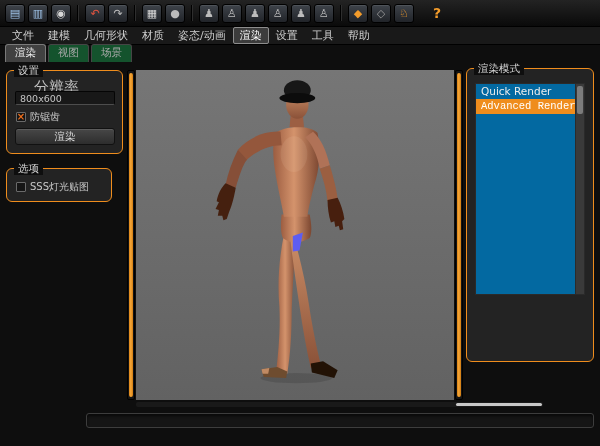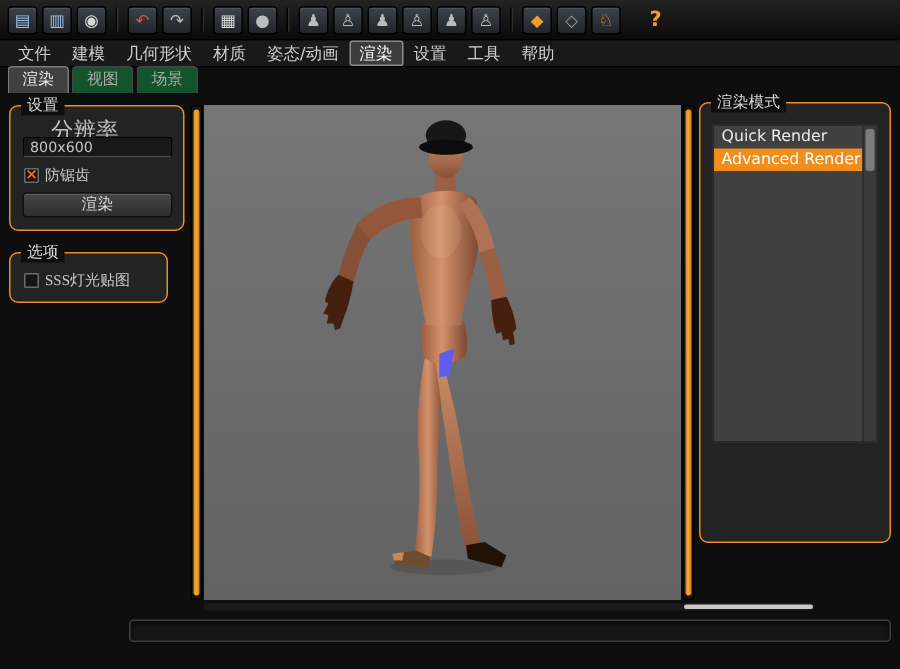--- a/index.html
+++ b/index.html
@@ -41,21 +41,21 @@
   #settings-box{left:6px;top:70px;width:117px;height:84px;}
   .fld-label{position:absolute;left:9px;top:7px;font-size:15px;color:#c0c0c0;margin-left:18px;}
   .res-input{position:absolute;left:8px;top:20px;width:100px;height:14px;background:#181818;
     border:1px solid #050505;border-bottom-color:#4d4d4d;border-radius:2px;color:#c6c6c6;
     font-size:9.5px;padding:0 4px;font-family:inherit;}
   .chk-row{position:absolute;left:9px;display:flex;align-items:center;gap:4px;}
   #aa-row{top:39px;}
   .checkbox{width:10px;height:10px;background:#151515;border:1px solid #6a6a6a;border-radius:1px;
     display:inline-flex;align-items:center;justify-content:center;font-size:10px;font-weight:bold;
     color:#ef6f1d;line-height:1;cursor:pointer;}
-  .chk-label{font-size:10px;color:#c8c8c8;font-family:Liberation Serif, serif;}
+  .chk-label{font-size:10px;color:#c8c8c8;}
   .btn{position:absolute;left:8px;top:57px;width:100px;height:17px;
     background:linear-gradient(#474747,#2d2d2d);border:1px solid #111;border-radius:3px;
     box-shadow:inset 0 1px 0 rgba(255,255,255,.12);color:#ddd;font-size:10.5px;
     text-align:center;line-height:15px;cursor:pointer;}
 
   #options-box{left:6px;top:168px;width:106px;height:34px;}
   #sss-row{top:11px;}
 
   
   .vscroll{position:absolute;top:70px;width:8px;height:330px;background:#141414;
@@ -64,25 +64,25 @@
   .vthumb{position:absolute;left:1px;right:1px;top:2px;bottom:2px;border-radius:2px;
     background:linear-gradient(90deg,#d98114,#f7a93a 45%,#cf7a10);}
   .viewport{position:absolute;left:136px;top:70px;width:318px;height:330px;
     background:linear-gradient(#767676,#626262);overflow:hidden;cursor:crosshair;}
   .viewport svg{width:100%;height:100%;display:block;}
   .hscroll{position:absolute;left:136px;top:402px;width:407px;height:5px;background:#191919;border-radius:2px;}
   .hthumb{position:absolute;right:1px;top:1px;width:86px;height:3px;background:#c8c8c8;border-radius:2px;cursor:pointer;}
 
   
   #rendermode-box{left:466px;top:68px;width:128px;height:294px;}
-  .listbox{position:absolute;left:8px;top:14px;width:110px;height:212px;background:#404040;
+  .listbox{position:absolute;left:8px;top:14px;width:110px;height:212px;background:#0369a1;
     border:1px solid #2a2a2a;overflow:hidden;}
   .list-item{height:15px;line-height:15px;font-size:10.5px;color:#ededed;padding:0 5px;
     cursor:pointer;white-space:nowrap;overflow:hidden;margin-right:9px;}
-  .list-item.selected{background:#ef8d1d;color:#fff;}
+  .list-item.selected{background:#ef8d1d;color:#fff;font-family:Liberation Mono, monospace;}
   .lb-scroll{position:absolute;right:0;top:0;bottom:0;width:9px;background:#3a3a3a;
     border-left:1px solid #2b2b2b;cursor:pointer;}
   .lb-thumb{position:absolute;left:1px;top:2px;width:6px;height:28px;background:#7c7c7c;border-radius:2px;}
 
   
   .progressbar{position:absolute;left:86px;top:413px;width:508px;height:15px;background:#151515;
     border:1px solid #3d3d3d;border-radius:3px;box-shadow:inset 0 2px 3px rgba(0,0,0,.6);}
 </style>
 </head>
 <body>

